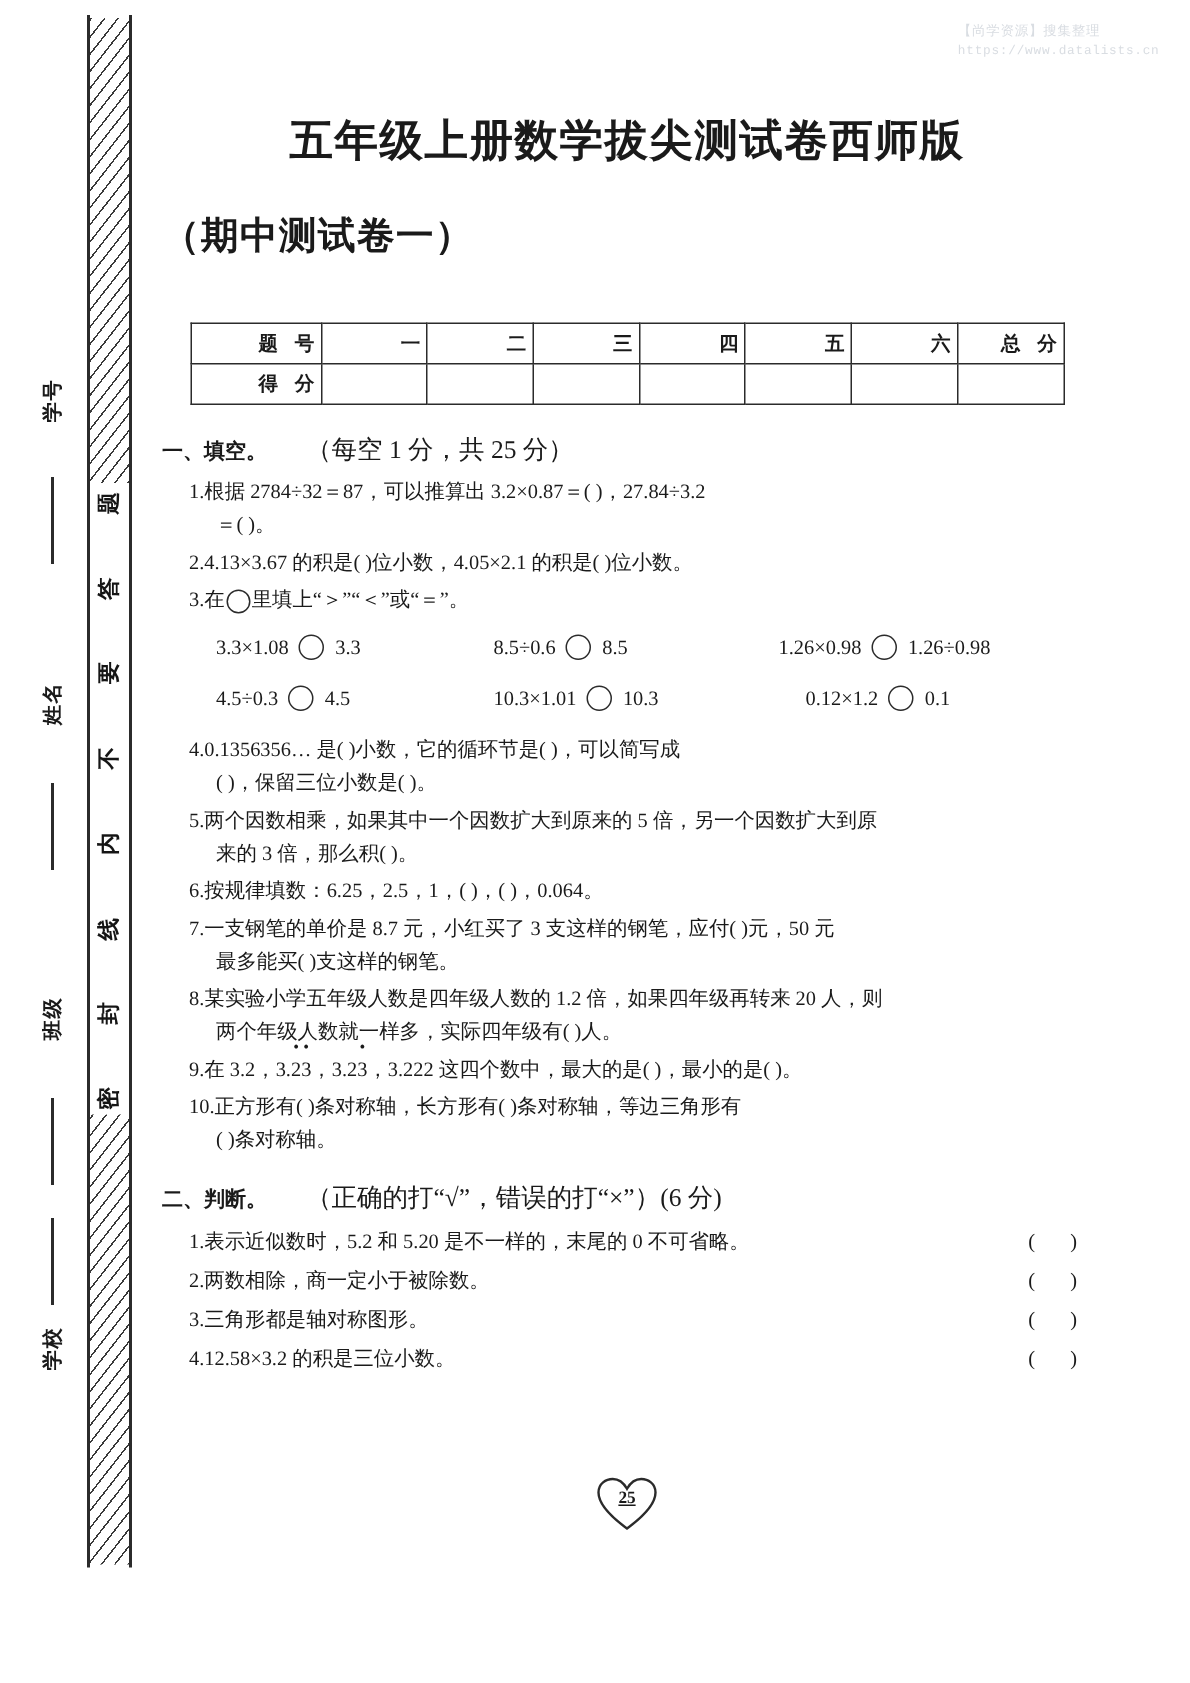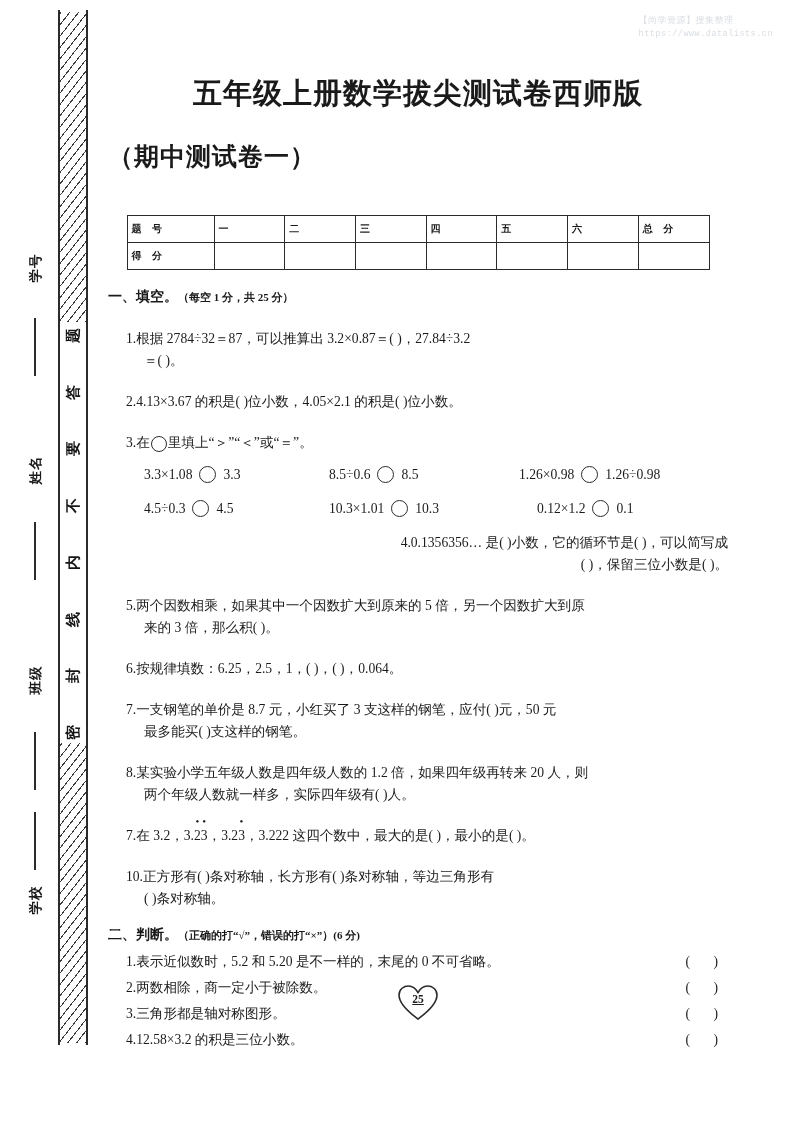--- a/index.html
+++ b/index.html
@@ -136,46 +136,46 @@
   
   table.score {
     margin: 42px auto 0 auto;
     border-collapse: collapse;
     width: 583px;
     table-layout: fixed;
   }
   table.score td {
     border: 1px solid #2b2b2b;
     height: 26px;
-    text-align: left;
+    text-align: right;
     vertical-align: middle;
-    font-size: 10px;
+    font-size: 13px;
     font-weight: 700;
     letter-spacing: 4px;
     padding: 0;
     text-indent: 4px;
   }
   table.score td.head-label { width: 86px; }
 
   
   .section {
     margin-top: 16px;
     font-size: 13.6px;
     line-height: 1.62;
   }
   .sec-head {
     font-weight: 700;
     font-size: 14px;
     margin-bottom: 2px;
   }
-  .sec-head .pts { font-weight: 700; font-size: 11px; }
+  .sec-head .pts { font-weight: 400; font-size: 17px; margin-left: 26px; }
 
   .q {
     margin-left: 18px;
-    margin-top: 19px;
+    margin-top: 3px;
     position: relative;
   }
   .q-line { display: block; }
   .q-indent { display: block; margin-left: 18px; }
 
   
   .cmp-rows { margin-left: 18px; margin-top: 10px; }
   .cmp-row {
     display: flex;
     align-items: center;
@@ -365,21 +365,21 @@
           </div>
           <div class="cmp-pair" style="margin-left:18px;">
             <span class="expr">0.12×1.2</span>
             <span class="circle"></span>
             <span class="expr">0.1</span>
           </div>
         </div>
       </div>
     </div>
 
-    <div class="q" style="margin-top:8px;text-align:right;">
+    <div class="q" style="margin-top:8px;">
       <span class="q-line">4.0.1356356… 是(            )小数，它的循环节是(                )，可以简写成</span>
       <span class="q-indent">(          )，保留三位小数是(          )。</span>
     </div>
 
     <div class="q">
       <span class="q-line">5.两个因数相乘，如果其中一个因数扩大到原来的 5 倍，另一个因数扩大到原</span>
       <span class="q-indent">来的 3 倍，那么积(                    )。</span>
     </div>
 
     <div class="q">
@@ -390,21 +390,21 @@
       <span class="q-line">7.一支钢笔的单价是 8.7 元，小红买了 3 支这样的钢笔，应付(        )元，50 元</span>
       <span class="q-indent">最多能买(        )支这样的钢笔。</span>
     </div>
 
     <div class="q">
       <span class="q-line">8.某实验小学五年级人数是四年级人数的 1.2 倍，如果四年级再转来 20 人，则</span>
       <span class="q-indent">两个年级人数就一样多，实际四年级有(        )人。</span>
     </div>
 
     <div class="q">
-      <span class="q-line"><span>7.在 3.2，3.</span><span class="rdot">2</span><span class="rdot">3</span><span>，3.2</span><span class="rdot">3</span><span>，3.222 这四个数中，最大的是(        )，最小的是(        )。</span></span>
+      <span class="q-line"><span>9.在 3.2，3.</span><span class="rdot">2</span><span class="rdot">3</span><span>，3.2</span><span class="rdot">3</span><span>，3.222 这四个数中，最大的是(        )，最小的是(        )。</span></span>
     </div>
 
     <div class="q">
       <span class="q-line">10.正方形有(          )条对称轴，长方形有(          )条对称轴，等边三角形有</span>
       <span class="q-indent">(        )条对称轴。</span>
     </div>
   </div>
 
   <div class="section" style="margin-top:14px;">
     <div class="sec-head">

